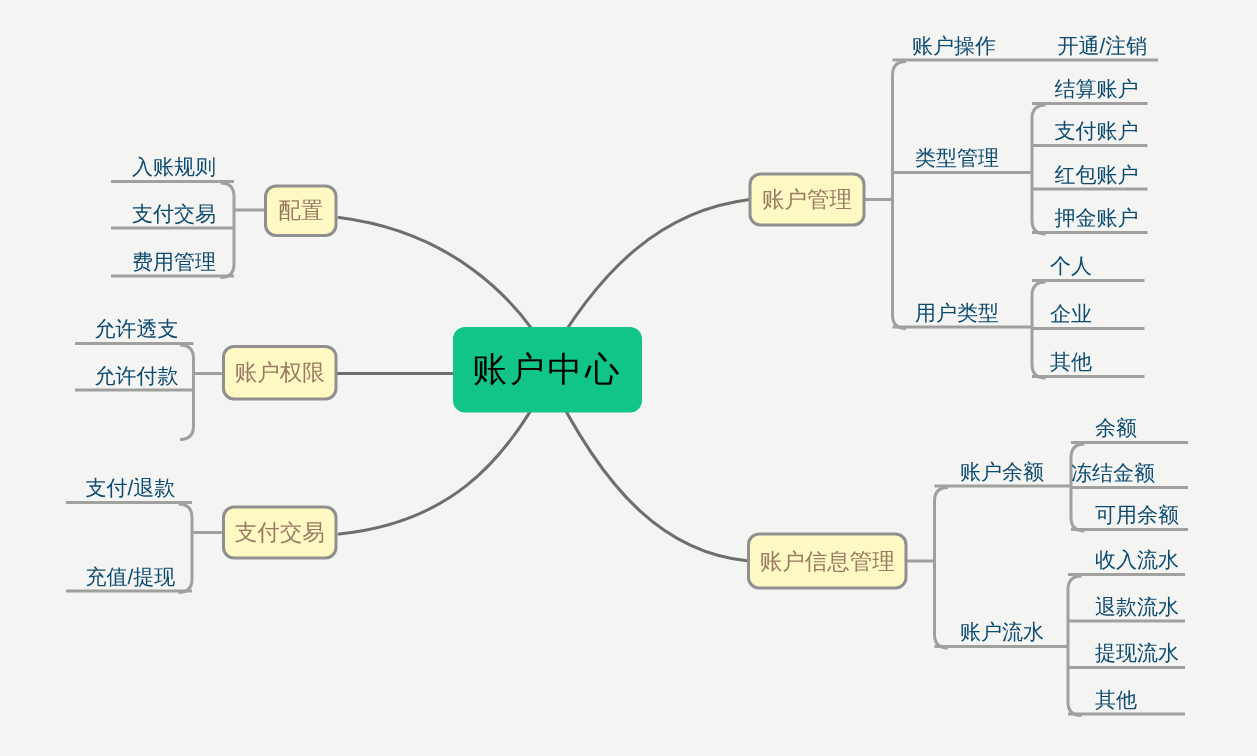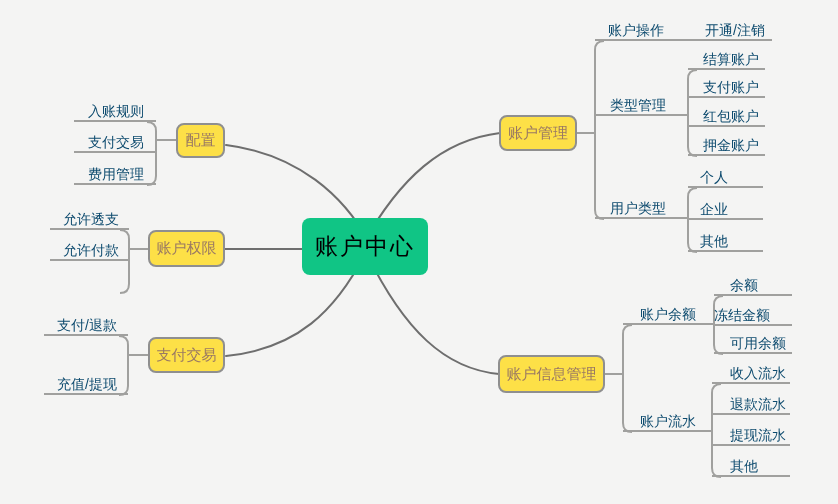--- a/index.html
+++ b/index.html
@@ -6,21 +6,21 @@
   body{
     width:838px;height:504px;
     background:#f4f4f3;
     font-family:"Liberation Sans","DejaVu Sans",sans-serif;
     overflow:hidden;
   }
   #canvas{position:relative;width:838px;height:504px;background:#f4f4f3;}
   #wires{position:absolute;left:0;top:0;}
   .node{
     position:absolute;
-    background:#fde047;
+    background:#fef9c3;
     border:2px solid #8f8f8f;
     border-radius:8px;
     display:flex;align-items:center;justify-content:center;
     color:#9a7963;font-size:15px;
     box-sizing:border-box;
     white-space:nowrap;
   }
   .root{
     position:absolute;
     background:#10c585;

